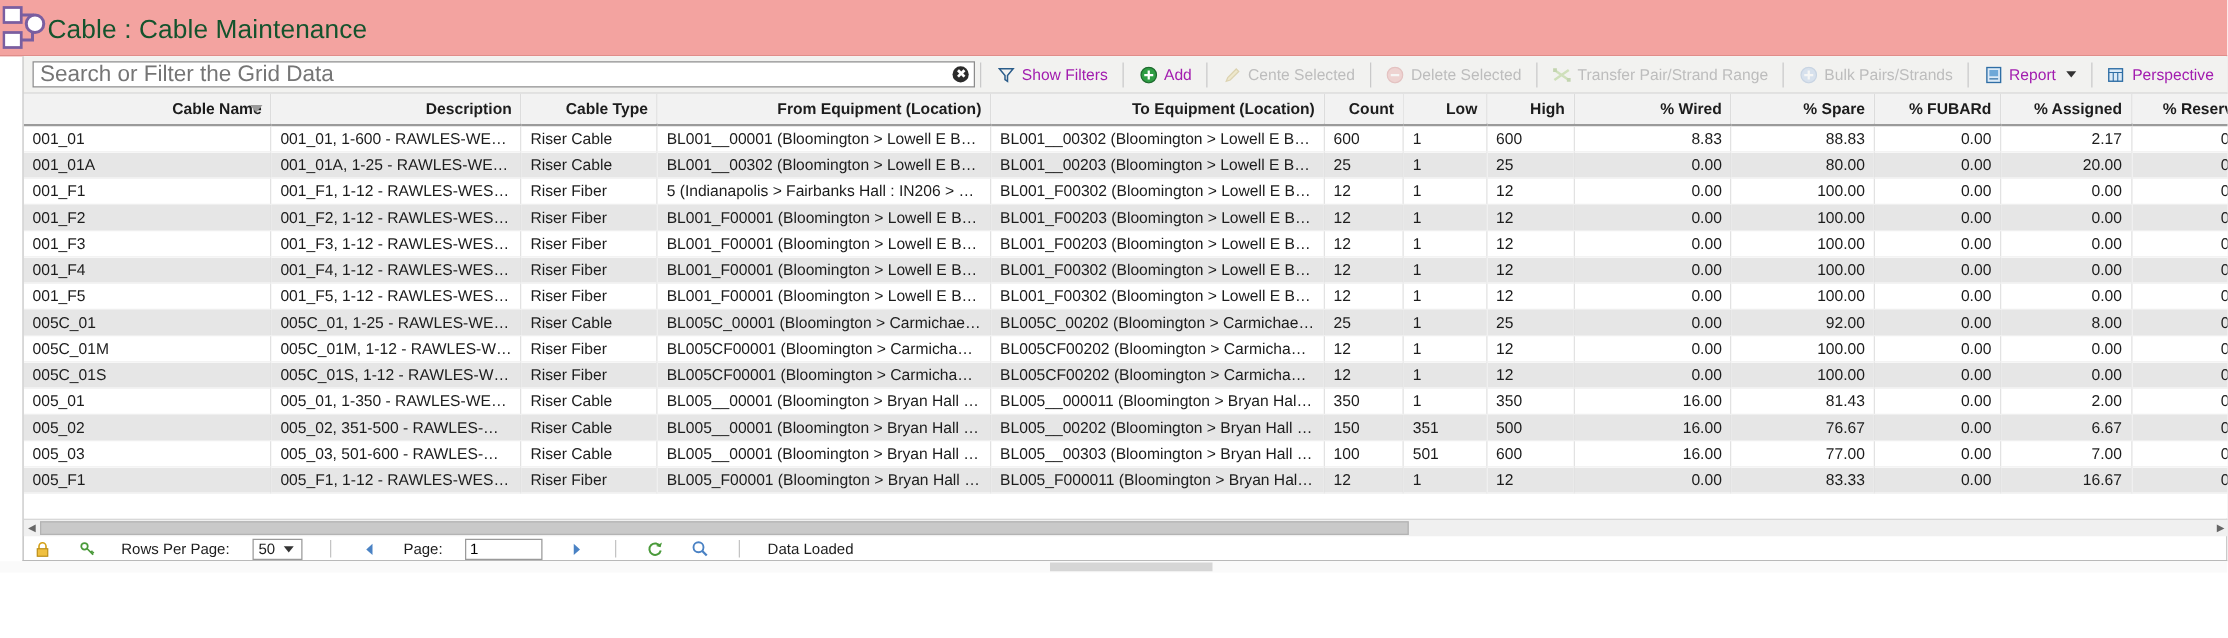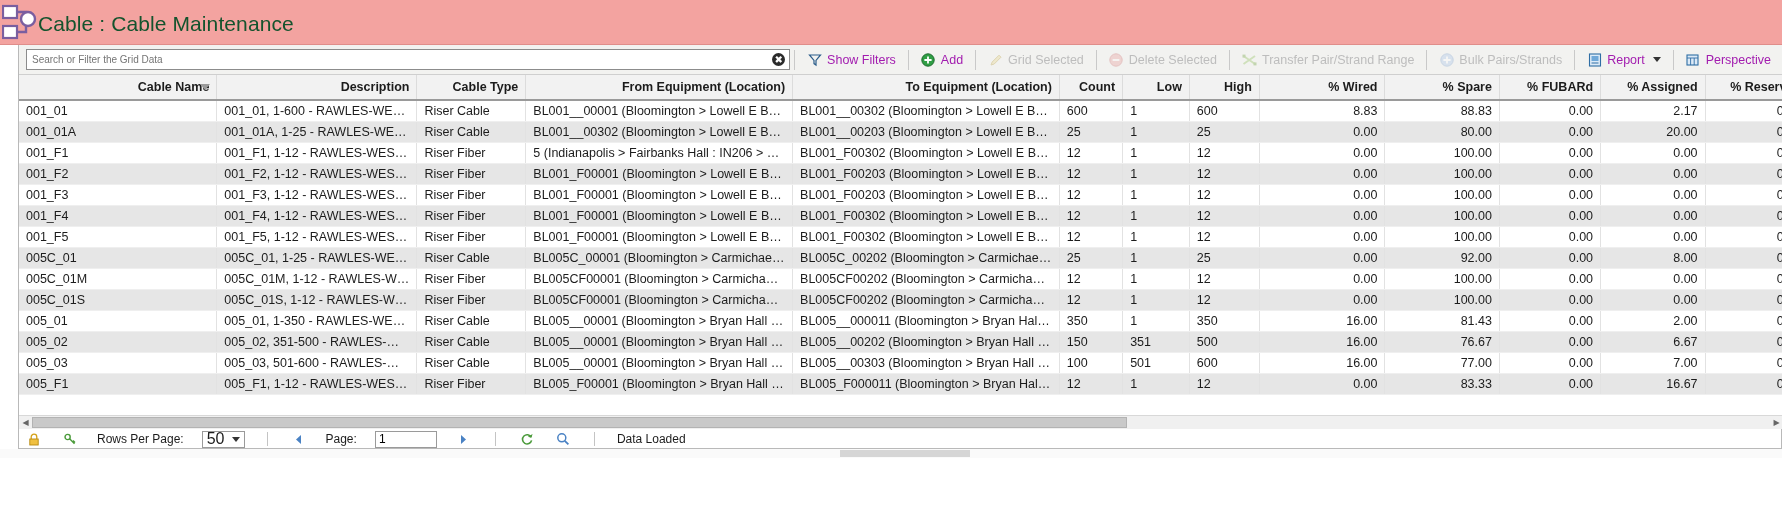--- a/index.html
+++ b/index.html
@@ -61,21 +61,21 @@
     width: 785px; height: 21px;
     margin-left: 3px;
     background: #fff;
     border: 1px solid #8c8c8c;
     display: flex; align-items: center;
   }
   .search-input {
     border: none; outline: none;
     width: 100%; height: 19px;
     padding: 0 22px 0 5px;
-    font-size: 10px;
+    font-size: 18px;
     font-family: "Liberation Sans", sans-serif;
     color: #000000;
     background: transparent;
   }
   .search-clear {
     position: absolute; right: 4px; top: 3px;
     width: 13px; height: 13px;
     border-radius: 50%;
     background: #2b2b2b;
     color: #fff;
@@ -191,21 +191,21 @@
     padding-left: 6px;
     font-size: 12px;
     color: #1c1c1c;
   }
   .footer .lbl { white-space: nowrap; }
   .sel-box {
     display: flex; align-items: center;
     height: 17px; min-width: 40px;
     border: 1px solid #9a9a9a;
     background: #fff;
-    font-size: 16px;
+    font-size: 12px;
     padding: 0 2px 0 4px;
     cursor: pointer;
   }
   .sel-box .cv {
     width: 0; height: 0;
     border-left: 4px solid transparent;
     border-right: 4px solid transparent;
     border-top: 5px solid #333;
     margin-left: 7px; margin-right: 2px;
   }
@@ -288,21 +288,21 @@
       </div>
 
       <div class="tb-sep"></div>
 
       <div class="tb-btn disabled">
         <span class="ico">
           <svg width="14" height="14" viewBox="0 0 14 14">
             <path d="M2 12 L3.2 9 L10 2.2 L12 4.2 L5.2 11 Z" fill="#e8d68a" stroke="#b49a3e" stroke-width="1"></path>
           </svg>
         </span>
-        <span>Grid Selected</span>
+        <span>Cente Selected</span>
       </div>
 
       <div class="tb-sep"></div>
 
       <div class="tb-btn disabled">
         <span class="ico">
           <svg width="14" height="14" viewBox="0 0 14 14">
             <circle cx="7" cy="7" r="6.2" fill="#e99a9a" stroke="#c96b6b" stroke-width="1"></circle>
             <path d="M3.6 7 H10.4" stroke="#fff" stroke-width="1.8"></path>
           </svg>

